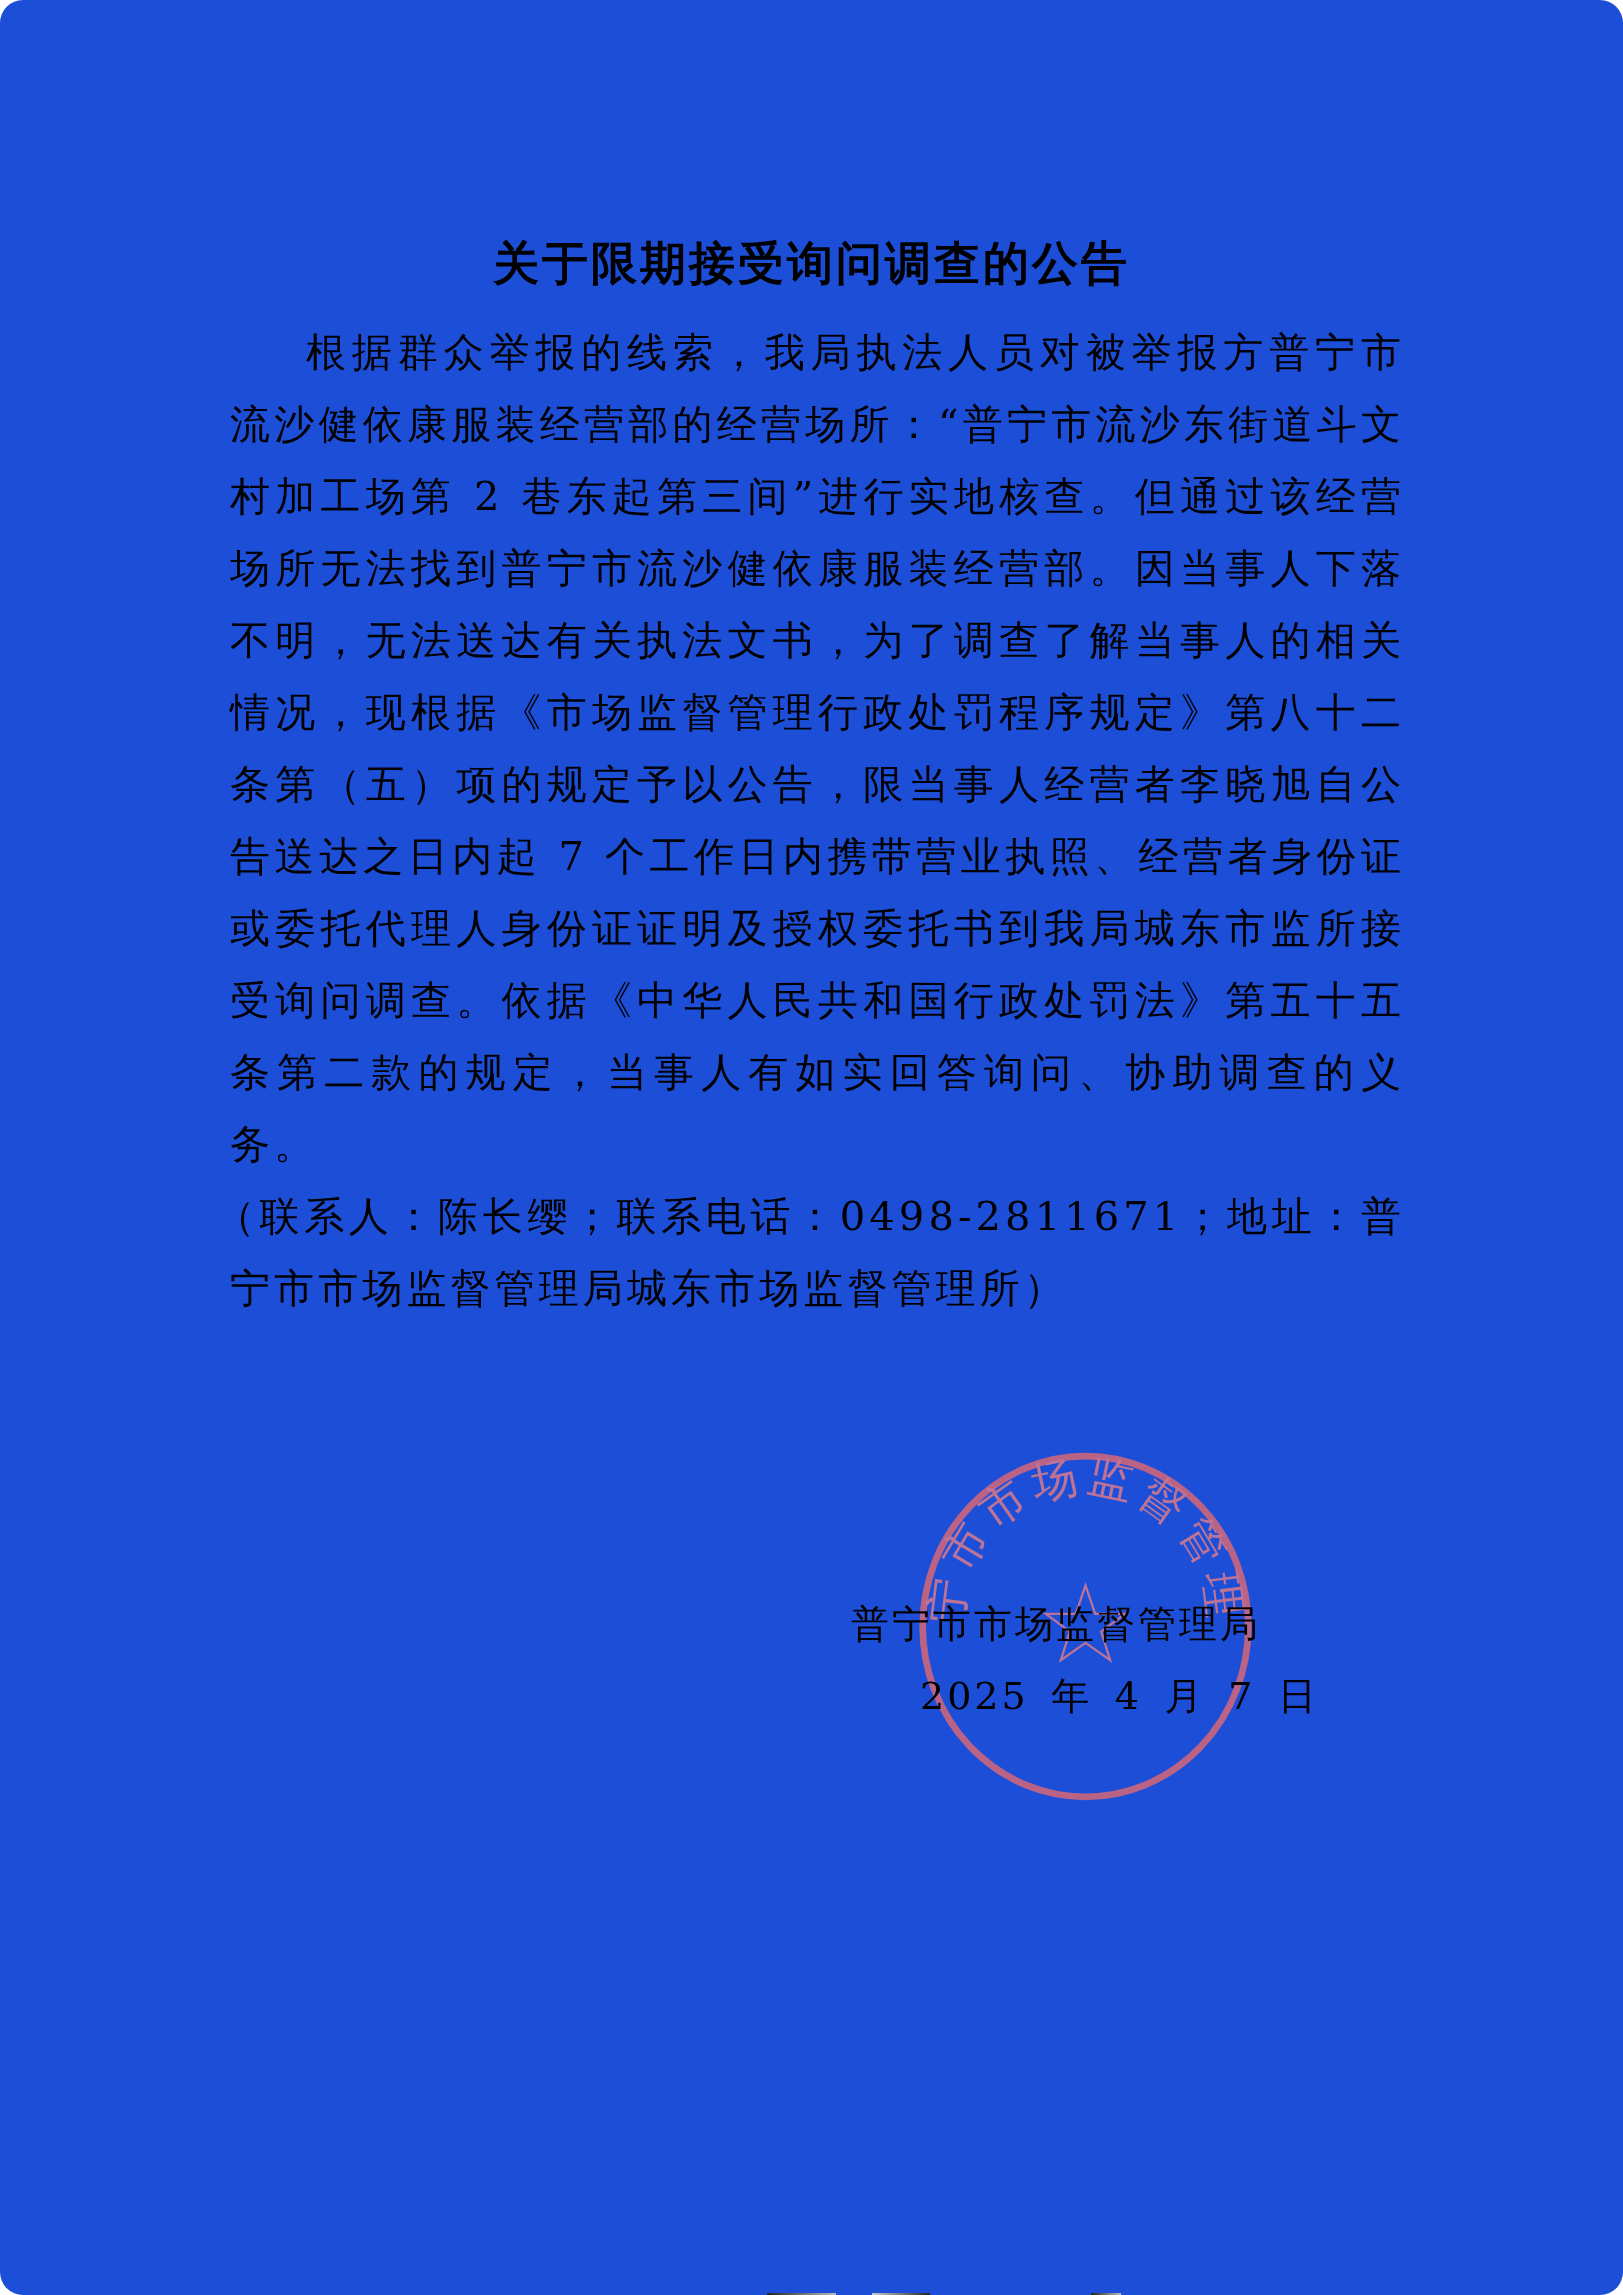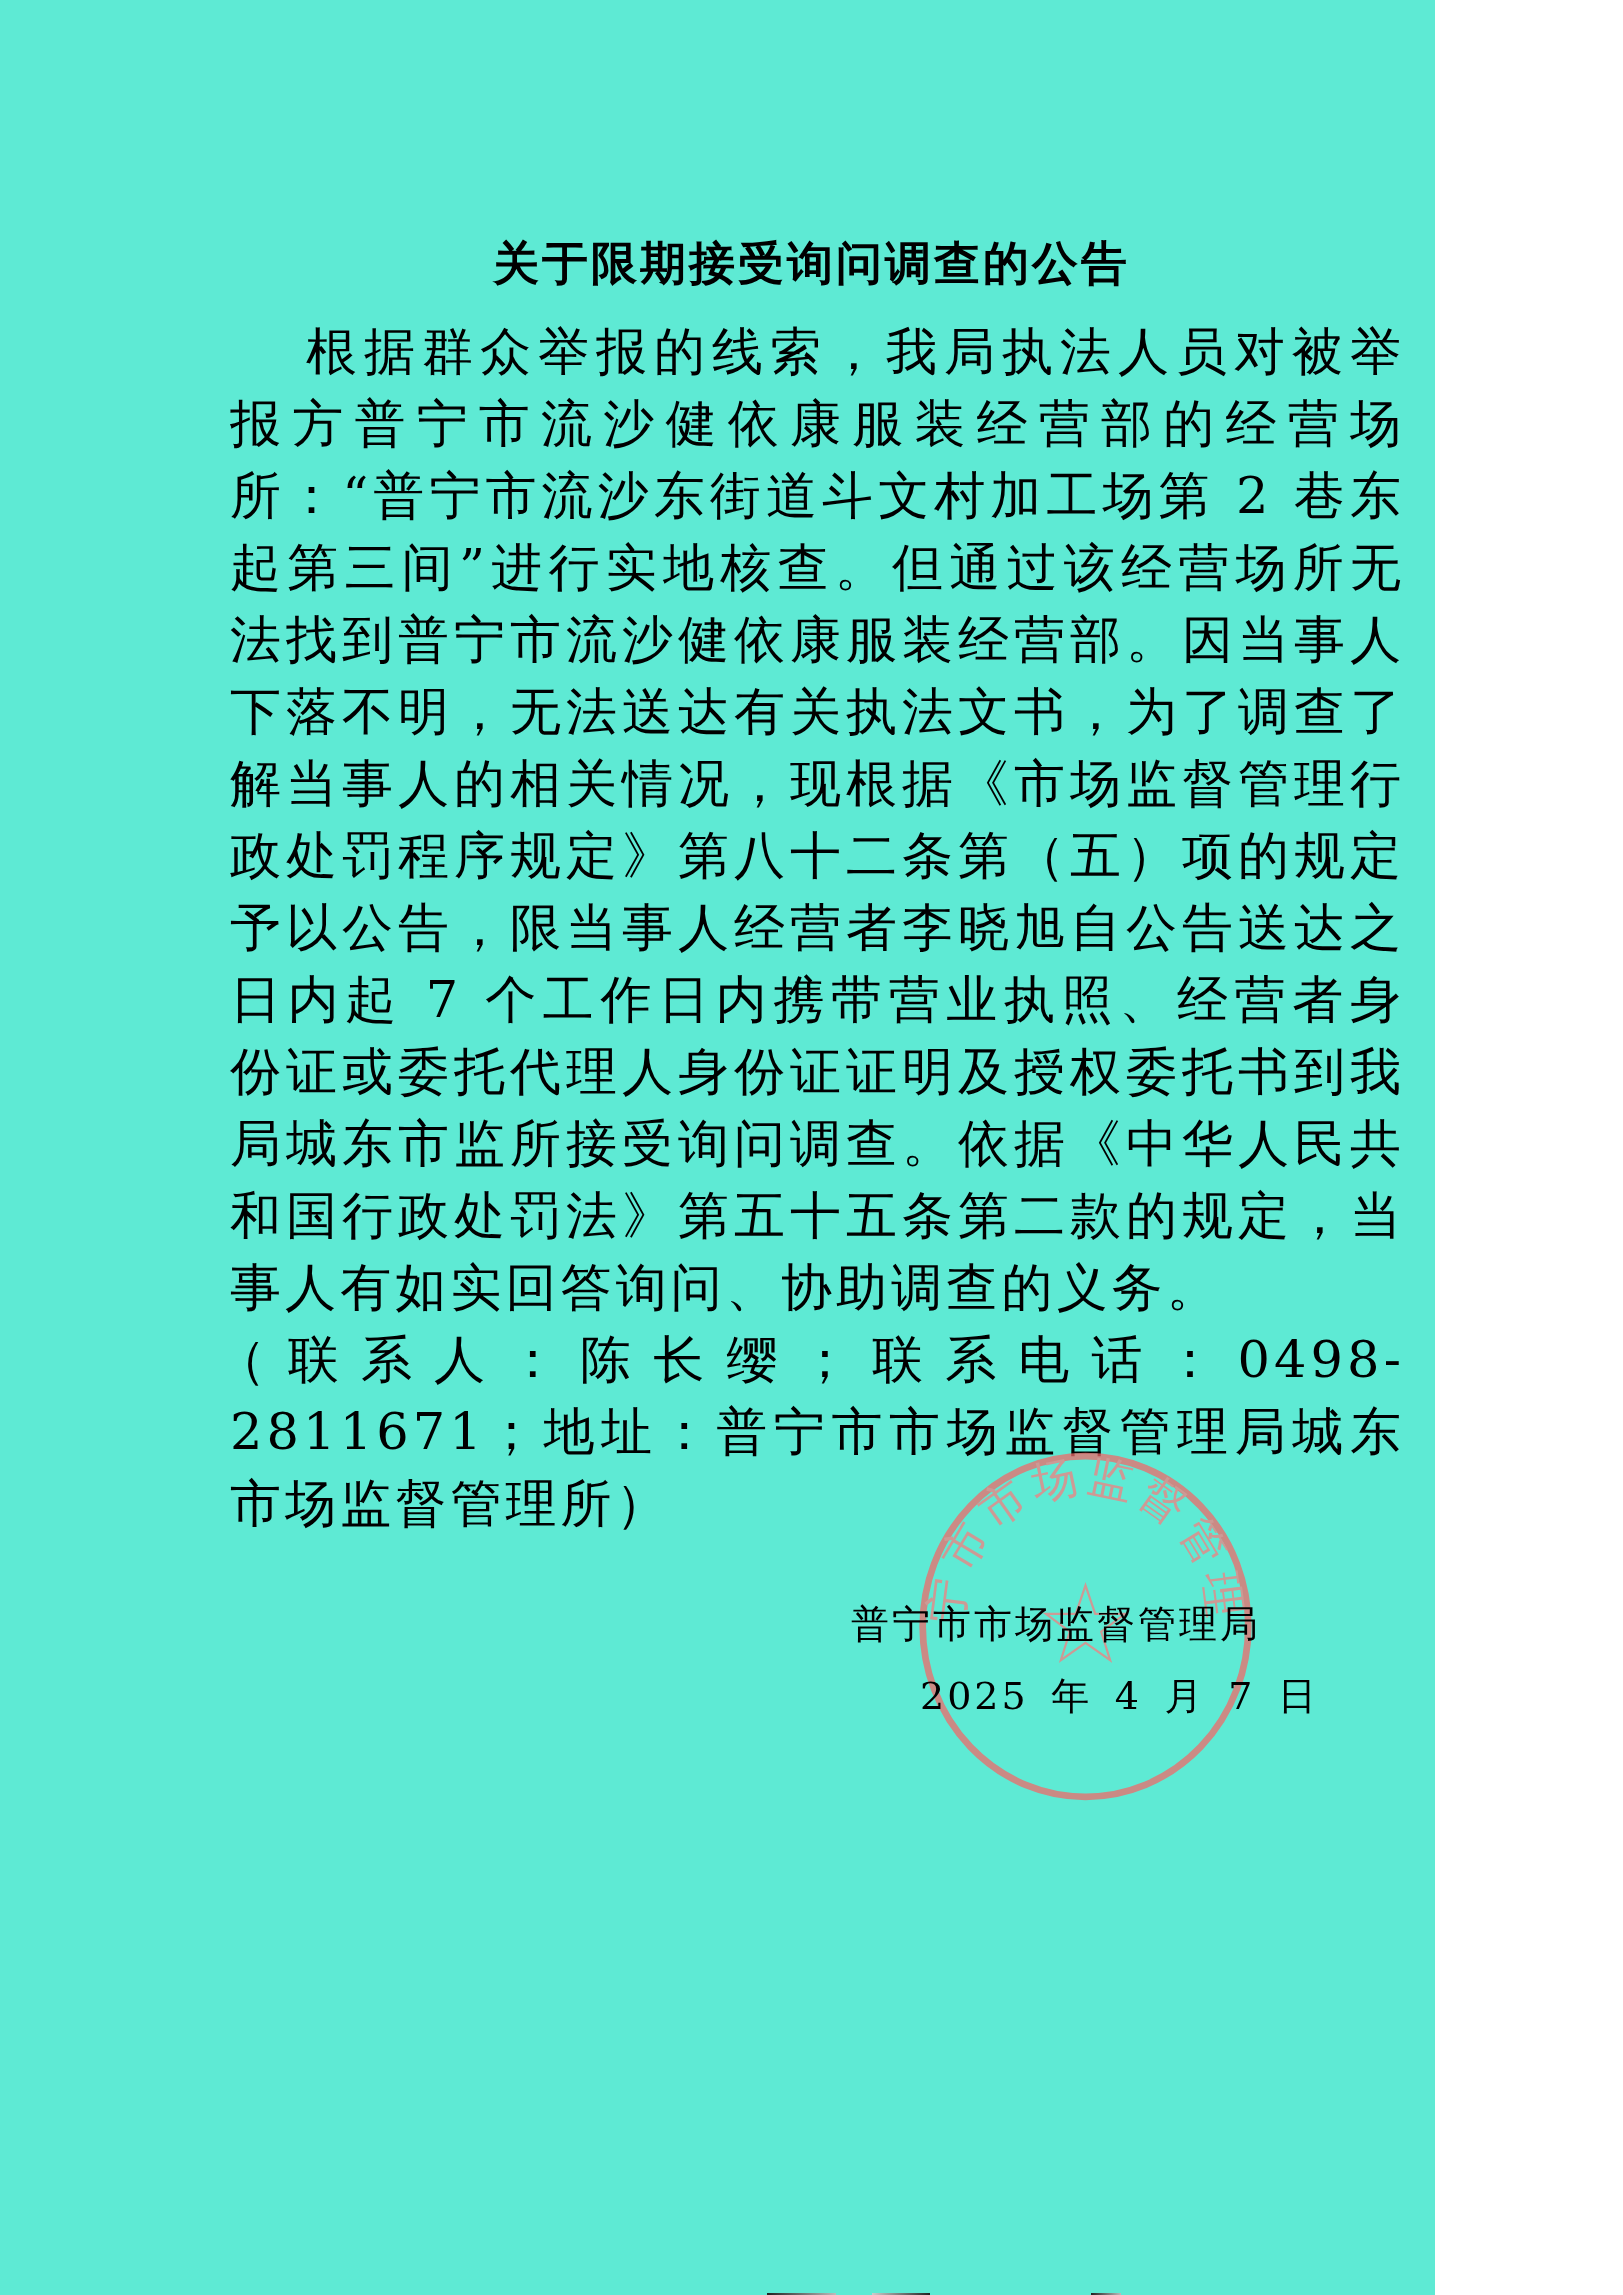--- a/index.html
+++ b/index.html
@@ -11,42 +11,43 @@
       width: 1623px;
       height: 2295px;
       position: relative;
       overflow: hidden;
       font-family: "DejaVu Sans", "Liberation Sans", sans-serif;
       color: #000000;
     }
     .page {
       position: absolute;
       left: 0; top: 0;
-      width: 1435px;
+      width: 1623px;
       height: 2295px;
-      background: #5eead4;
+      background: #1d4ed8;
+      border-radius: 23px;
     }
     .title {
       position: absolute;
       left: 0;
       top: 233px;
       width: 1623px;
       text-align: center;
       font-size: 46px;
       font-weight: bold;
       letter-spacing: 3px;
       line-height: 60px;
       font-family: "DejaVu Sans", "Liberation Sans", sans-serif;
     }
     .body-text {
       position: absolute;
       left: 230px;
       top: 316px;
       width: 1175px;
-      font-size: 51px;
+      font-size: 40px;
       line-height: 72px;
       letter-spacing: 4.1px;
       font-family: "DejaVu Serif", "Liberation Serif", serif;
       text-align: justify;
       text-align-last: left;
     }
     .para {
       margin: 0;
       text-indent: 76px;
     }

